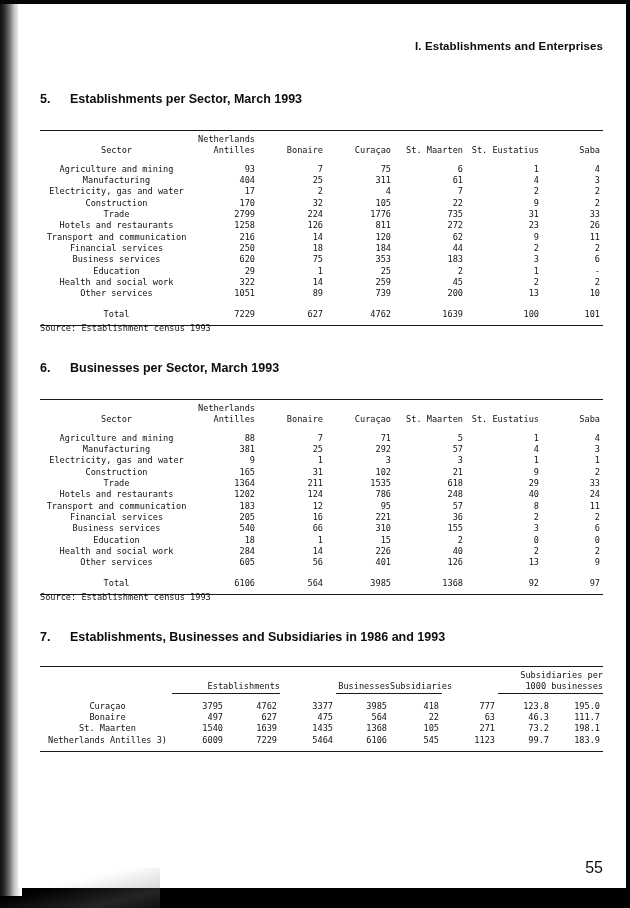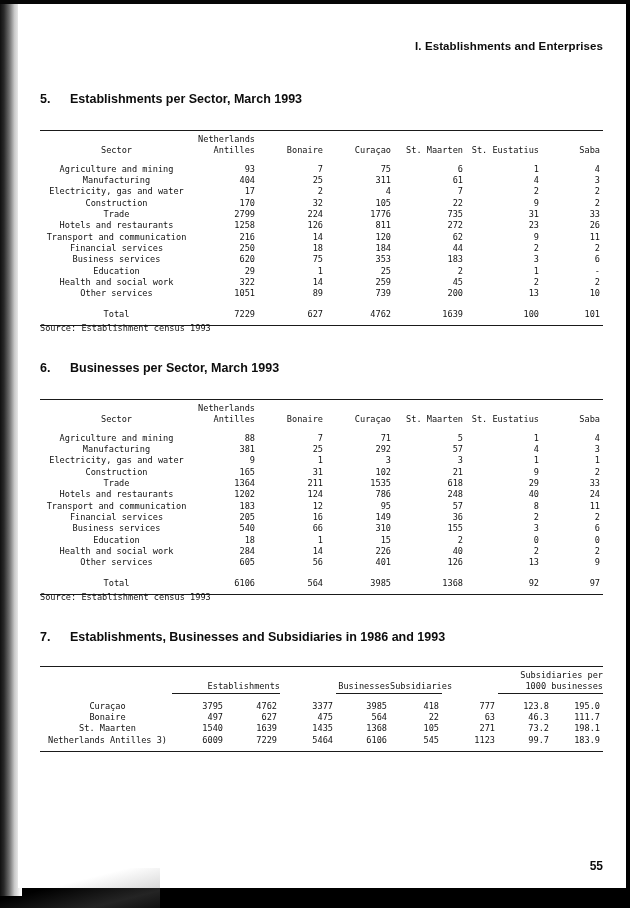--- a/index.html
+++ b/index.html
@@ -133,22 +133,22 @@
     line-height: 11px;
   }
   .grp-rule { border-bottom: 1.0px solid #1a1a1a; }
   .yr { text-align: right; padding-right: 3px; padding-top: 3px; padding-bottom: 3px; }
 
   .folio {
     position: absolute;
     right: 23px;
     top: 855px;
     font-family: "Liberation Sans", sans-serif;
-    font-size: 12px;
-    font-weight: bold;
+    font-size: 16px;
+    font-weight: normal;
     color: #0d0d0d;
   }
 </style>
 </head>
 <body>
 
 <div id="scan">
   <div id="binding-shadow"></div>
   <div id="top-edge"></div>
 
@@ -418,21 +418,21 @@
               <td class="num">12</td>
               <td class="num">95</td>
               <td class="num">57</td>
               <td class="num">8</td>
               <td class="num">11</td>
             </tr>
             <tr>
               <td class="lbl">Financial services</td>
               <td class="num">205</td>
               <td class="num">16</td>
-              <td class="num">149</td>
+              <td class="num">221</td>
               <td class="num">36</td>
               <td class="num">2</td>
               <td class="num">2</td>
             </tr>
             <tr>
               <td class="lbl">Business services</td>
               <td class="num">540</td>
               <td class="num">66</td>
               <td class="num">310</td>
               <td class="num">155</td>

